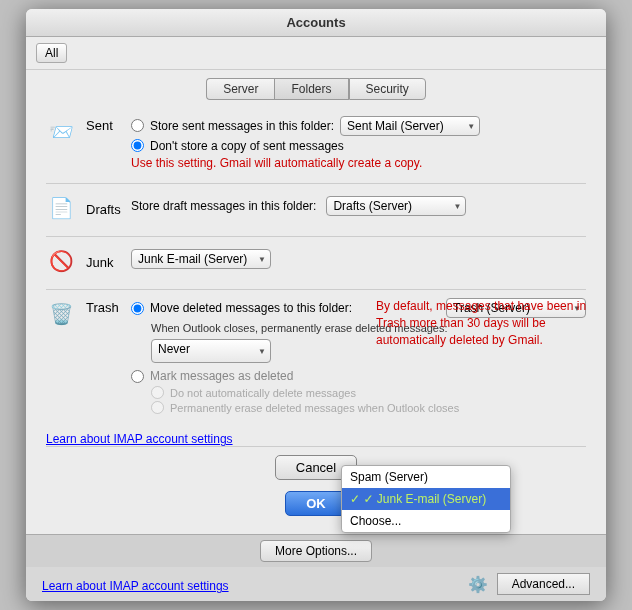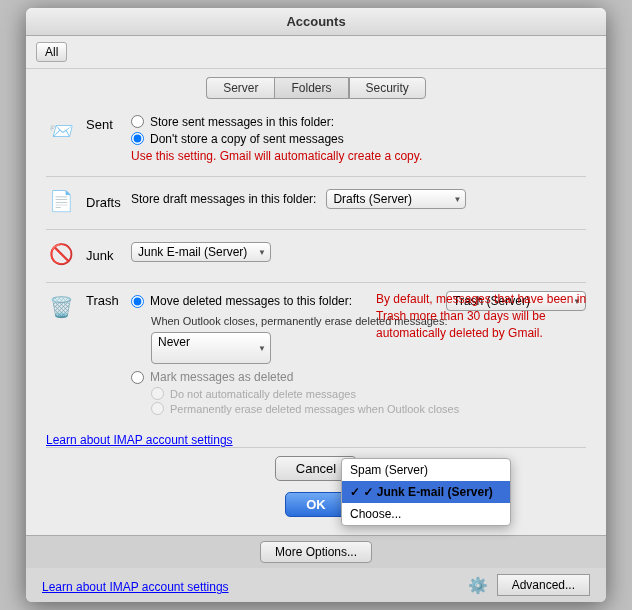--- a/index.html
+++ b/index.html
@@ -191,22 +191,22 @@
 
     .dropdown-item {
       padding: 4px 8px;
       font-size: 12px;
       cursor: pointer;
       white-space: nowrap;
     }
 
     .dropdown-item.selected {
       background: #3a6fd8;
-      color: #000000;
-      font-weight: 700;
+      color: #bef264;
+      font-weight: 400;
     }
 
     .dropdown-item.selected::before {
       content: '✓ ';
     }
 
     
     .trash-body {
       display: flex;
       flex-direction: column;
@@ -241,21 +241,21 @@
       position: relative;
       display: inline-block;
       margin-left: 20px;
       margin-top: 4px;
     }
 
     .never-select {
       background: linear-gradient(to bottom, #fff, #e8e8e8);
       border: 1px solid #999;
       border-radius: 4px;
-      padding: 2px 18px 14px 6px;
+      padding: 2px 18px 6px 6px;
       font-size: 12px;
       appearance: none;
       -webkit-appearance: none;
       cursor: pointer;
       width: 120px;
     }
 
     .never-select-wrapper::after {
       content: '▼';
       font-size: 8px;
@@ -389,20 +389,25 @@
   <div class="content">
 
     
     <div class="section">
       <div class="section-icon">📨</div>
       <div class="section-label">Sent</div>
       <div class="section-body">
         <div class="radio-row">
           <input type="radio" name="sent" id="store-sent" style="">
           <label for="store-sent">Store sent messages in this folder:</label>
+          <div class="select-wrapper">
+            <select class="folder-select">
+              <option>Sent Mail (Server)</option>
+            </select>
+          </div>
         </div>
         <div class="radio-row">
           <input type="radio" name="sent" id="dont-store" checked="" style="">
           <label for="dont-store">Don't store a copy of sent messages</label>
         </div>
         <div class="hint-text">Use this setting. Gmail will automatically create a copy.</div>
       </div>
     </div>
 
     <div class="divider"></div>

